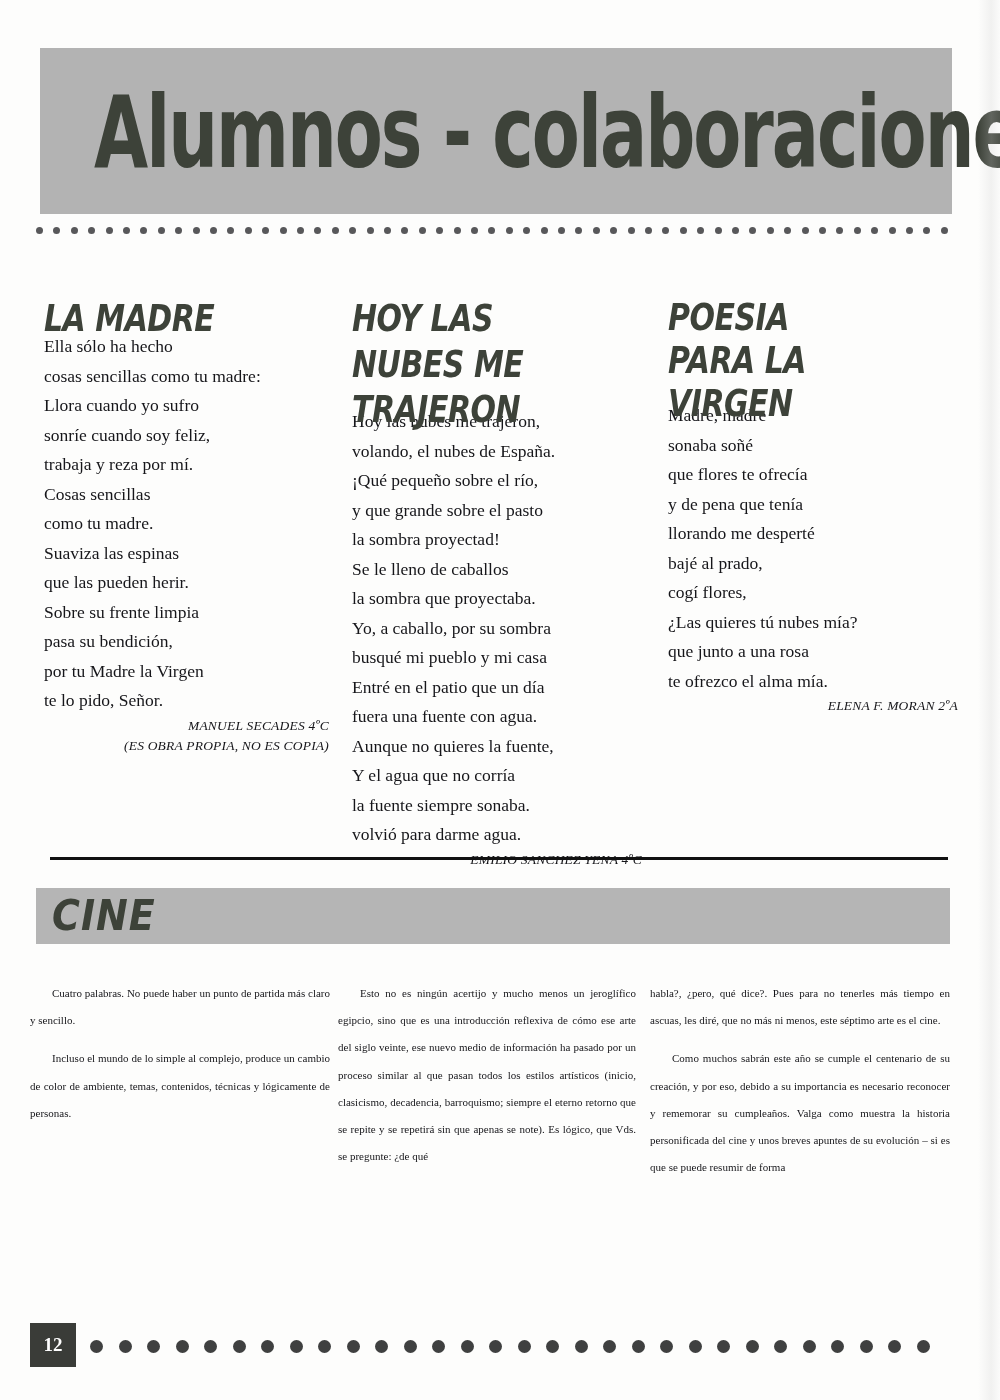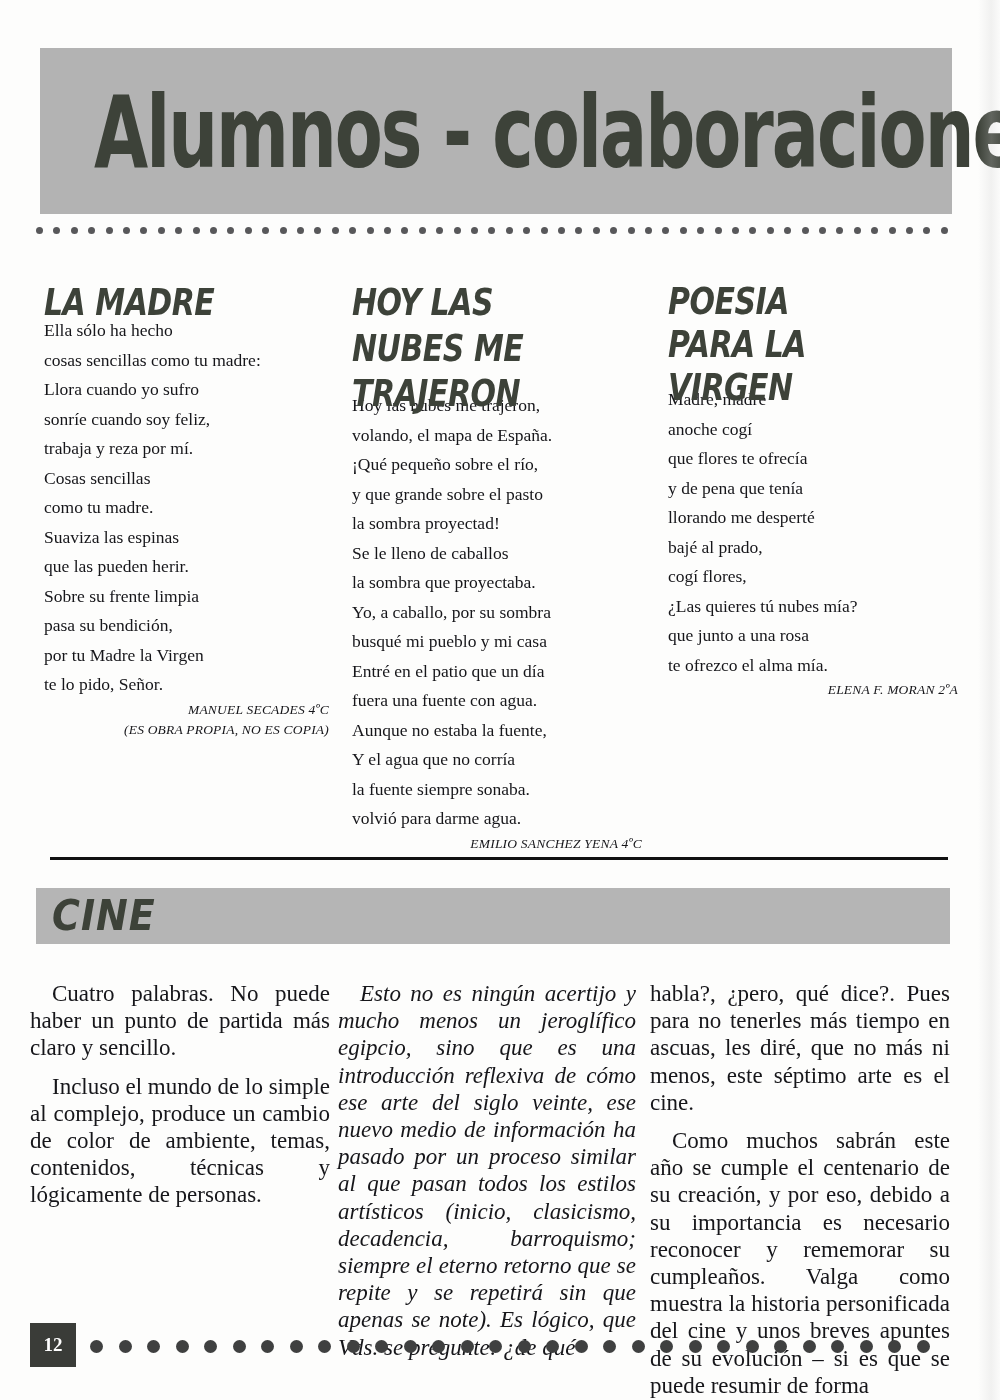--- a/index.html
+++ b/index.html
@@ -70,21 +70,21 @@
   .dotrule-bottom { left: 90px; top: 1340px; width: 845px; }
   .dotrule-bottom .dot { width: 13px; height: 13px; top: 0; background: #3f4040; }
 
   
   .poems {
     position: absolute;
     left: 0;
     top: 280px;
     width: 1000px;
   }
-  .poem-col { position: absolute; top: 0; }
+  .poem-col { position: absolute; top: 16px; }
   .poem-col-1 { left: 44px;  width: 285px; }
   .poem-col-2 { left: 352px; width: 290px; }
   .poem-col-3 { left: 668px; width: 290px; }
 
   .poem-title {
     font-family: "DejaVu Sans", sans-serif;
     font-weight: bold;
     font-style: italic;
     color: #3d4239;
     letter-spacing: -0.5px;
@@ -143,27 +143,27 @@
     line-height: 46px;
     letter-spacing: 1px;
     color: #3d4239;
     transform: scaleY(1.12);
     transform-origin: left top;
   }
 
   
   .cine-body { position: absolute; top: 980px; }
   .cine-col-1 { left: 30px;  width: 300px; }
-  .cine-col-2 { left: 338px; width: 298px; font-style: italic; }
+  .cine-col-2 { left: 338px; width: 298px; }
   .cine-col-3 { left: 650px; width: 300px; }
 
   .cine-col p {
     margin: 0 0 11px 0;
     font-family: "Liberation Serif", serif;
-    font-size: 23px;
+    font-size: 11px;
     line-height: 27.2px;
     text-align: justify;
     text-indent: 22px;
     color: #16161a;
     hyphens: none;
   }
   .cine-col p.cont { text-indent: 0; }
 
   
   .page-number-box {
@@ -273,45 +273,45 @@
       <div class="poem-credit">MANUEL SECADES 4ºC</div>
       <div class="poem-credit">(ES OBRA PROPIA, NO ES COPIA)</div>
     </div>
 
     <div class="poem-col poem-col-2">
       <div class="poem-title">HOY LAS
 NUBES ME
 TRAJERON</div>
       <div class="poem-body" id="poem-body-1">
           <div class="poem-line">Hoy las nubes me trajeron,</div>
-          <div class="poem-line">volando, el mapa de España.</div>
+          <div class="poem-line">volando, el nubes de España.</div>
           <div class="poem-line">¡Qué pequeño sobre el río,</div>
           <div class="poem-line">y que grande sobre el pasto</div>
           <div class="poem-line">la sombra proyectad!</div>
           <div class="poem-line">Se le lleno de caballos</div>
           <div class="poem-line">la sombra que proyectaba.</div>
           <div class="poem-line">Yo, a caballo, por su sombra</div>
           <div class="poem-line">busqué mi pueblo y mi casa</div>
           <div class="poem-line">Entré en el patio que un día</div>
           <div class="poem-line">fuera una fuente con agua.</div>
-          <div class="poem-line">Aunque no estaba la fuente,</div>
+          <div class="poem-line">Aunque no quieres la fuente,</div>
           <div class="poem-line">Y el agua que no corría</div>
           <div class="poem-line">la fuente siempre sonaba.</div>
           <div class="poem-line">volvió para darme agua.</div>
         </div>
       <div class="poem-credit">EMILIO SANCHEZ YENA 4ºC</div>
     </div>
 
     <div class="poem-col poem-col-3">
       <div class="poem-title">POESIA
 PARA LA
 VIRGEN</div>
       <div class="poem-body" id="poem-body-2">
           <div class="poem-line">Madre, madre</div>
-          <div class="poem-line">anoche cogí</div>
+          <div class="poem-line">sonaba soñé</div>
           <div class="poem-line">que flores te ofrecía</div>
           <div class="poem-line">y de pena que tenía</div>
           <div class="poem-line">llorando me desperté</div>
           <div class="poem-line">bajé al prado,</div>
           <div class="poem-line">cogí flores,</div>
           <div class="poem-line">¿Las quieres tú nubes mía?</div>
           <div class="poem-line">que junto a una rosa</div>
           <div class="poem-line">te ofrezco el alma mía.</div>
         </div>
       <div class="poem-credit">ELENA F. MORAN 2ºA</div>

